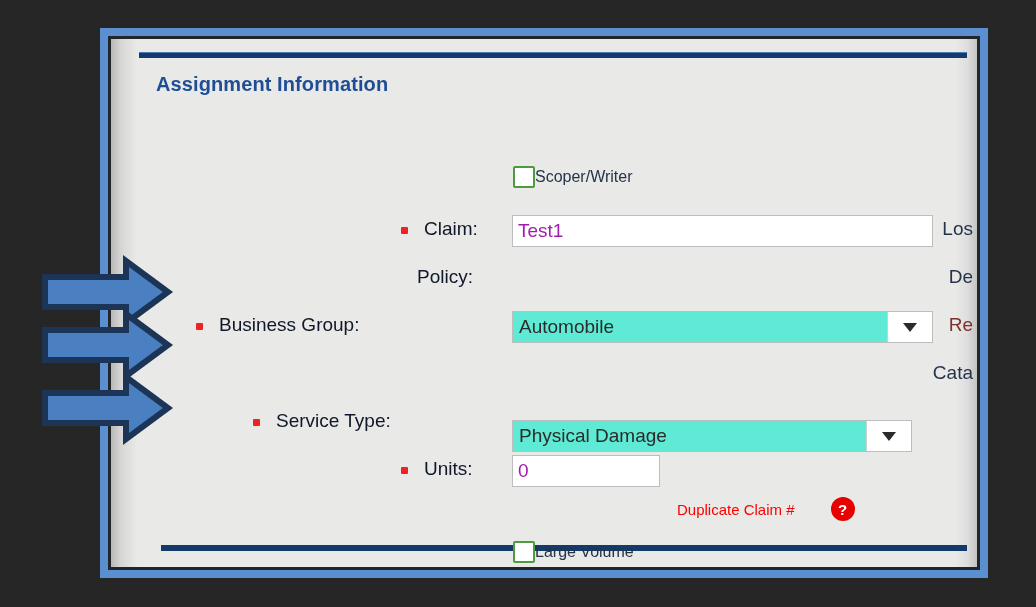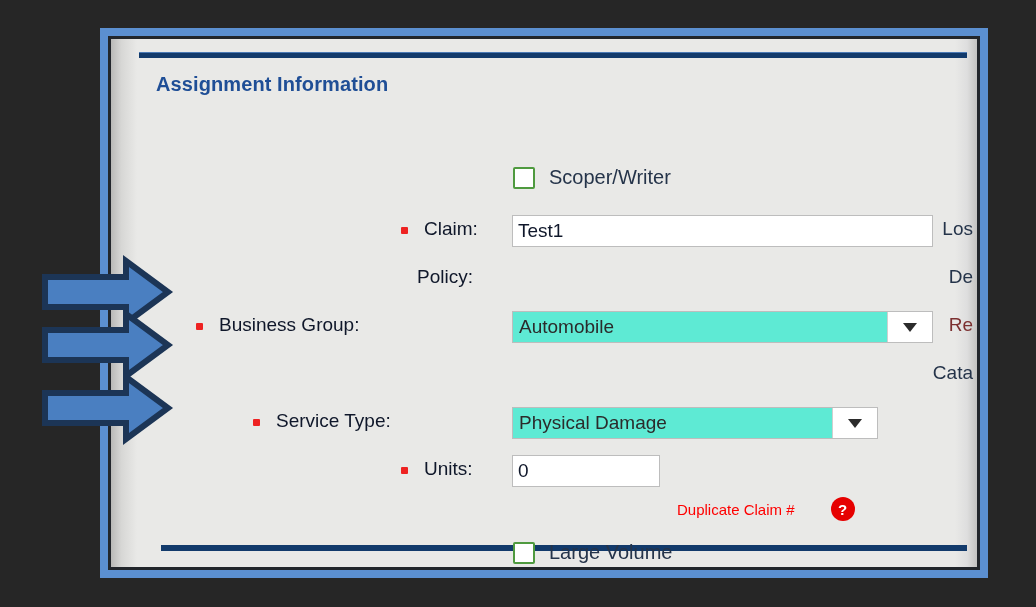--- a/index.html
+++ b/index.html
@@ -116,21 +116,21 @@
     text-align: right;
   }
 
   .text-input {
     position: absolute;
     box-sizing: border-box;
     height: 32px;
     background: #ffffff;
     border: 1px solid #bdbdbd;
     font-size: 19px;
-    color: #0f172a;
+    color: #a21caf;
     padding: 13px 5px;
     line-height: 30px;
     font-family: "Liberation Sans", sans-serif;
     outline: none;
   }
   .text-input::placeholder { color: #9b9b9b; opacity: 1; }
 
   .select-wrap {
     position: absolute;
     box-sizing: border-box;
@@ -167,23 +167,22 @@
   
   .cb-row { position: absolute; display: flex; align-items: center; }
   .checkbox {
     width: 22px; height: 22px;
     box-sizing: border-box;
     background: #ffffff;
     border: 2px solid #4f9a3f;
     border-radius: 2px;
   }
   .cb-label {
-    font-size: 20px;
+    font-size: 16px;
     color: #25344a;
-    margin-left: 14px;
     white-space: nowrap;
   }
 
   
   #dup-warning {
     position: absolute;
     left: 566px;
     top: 458px;
     display: flex;
     align-items: center;
@@ -264,21 +263,21 @@
           <span class="select-arrow-btn">
             <span class="caret"></span>
           </span>
         </div>
       </div>
 
 
       <div class="row" style="top:368px; width:100%;">
         <span class="req-dot" style="left:142px;"></span>
         <span class="field-label" style="left:165px; top:3px;">Service Type:</span>
-        <div class="select-wrap" style="left:401px; top:0; width:366px;">
+        <div class="select-wrap" style="left:401px; top:13px; width:400px;">
           <span class="select-value">Physical Damage</span>
           <span class="select-arrow-btn">
             <span class="caret"></span>
           </span>
         </div>
       </div>
 
       <div class="row" style="top:416px; width:100%;">
         <span class="req-dot" style="left:290px;"></span>
         <span class="field-label" style="left:313px; top:3px;">Units:</span>

